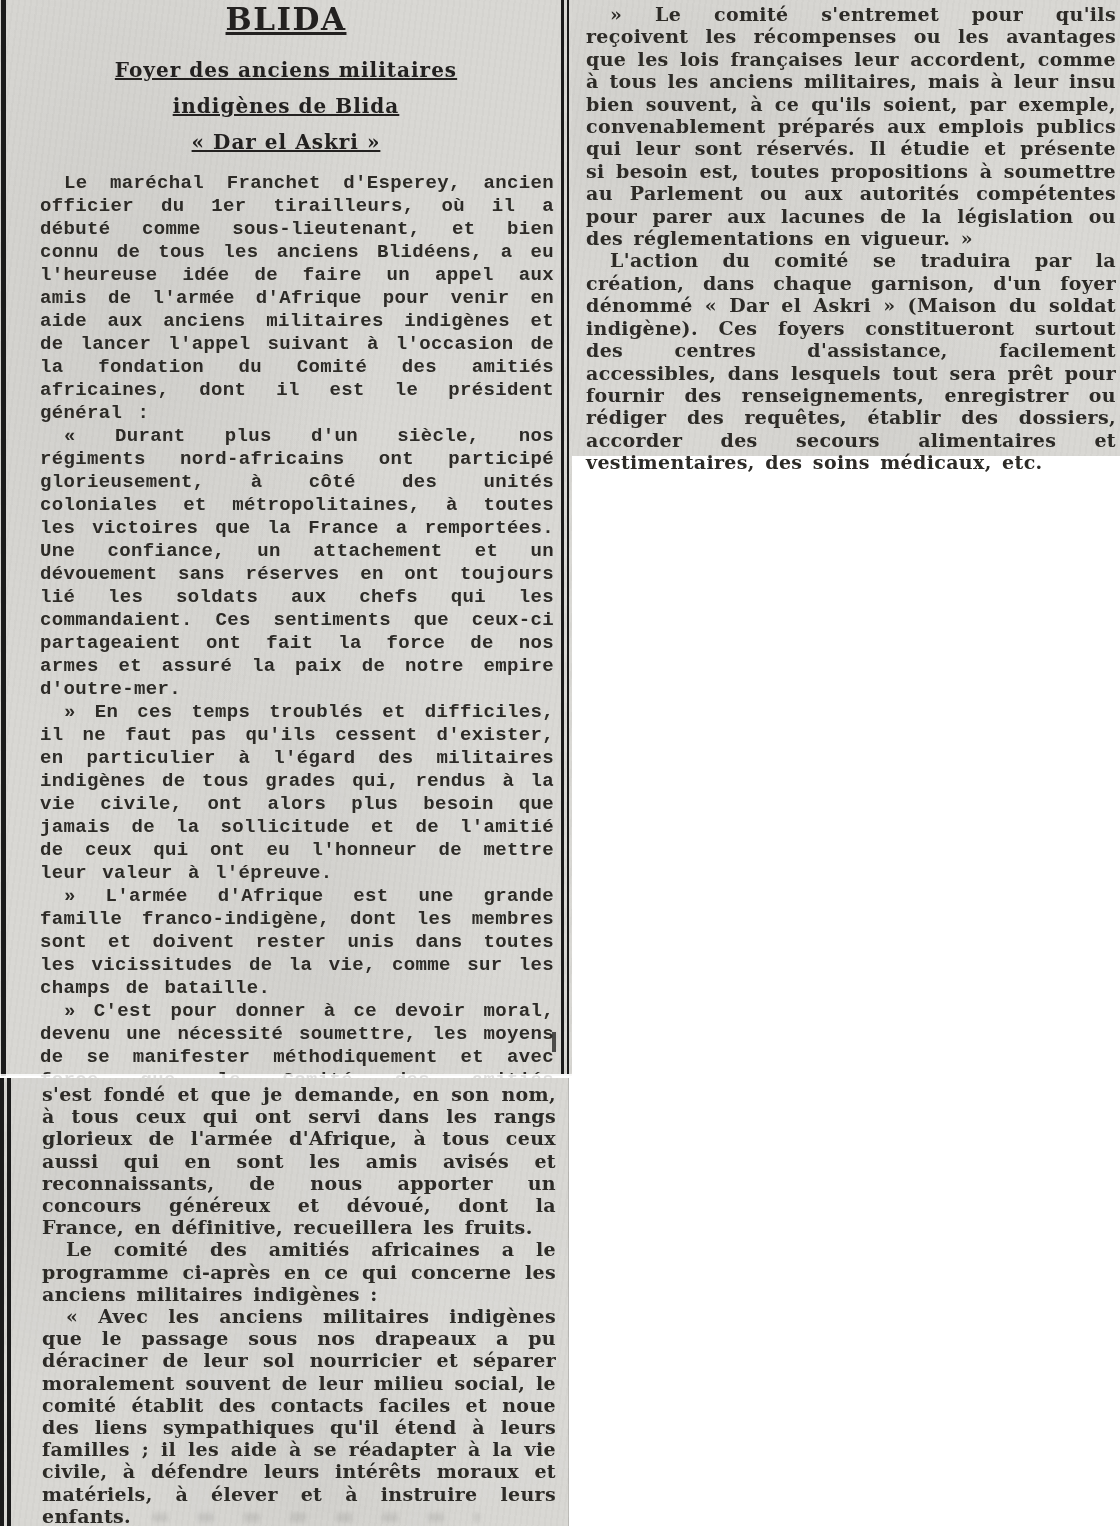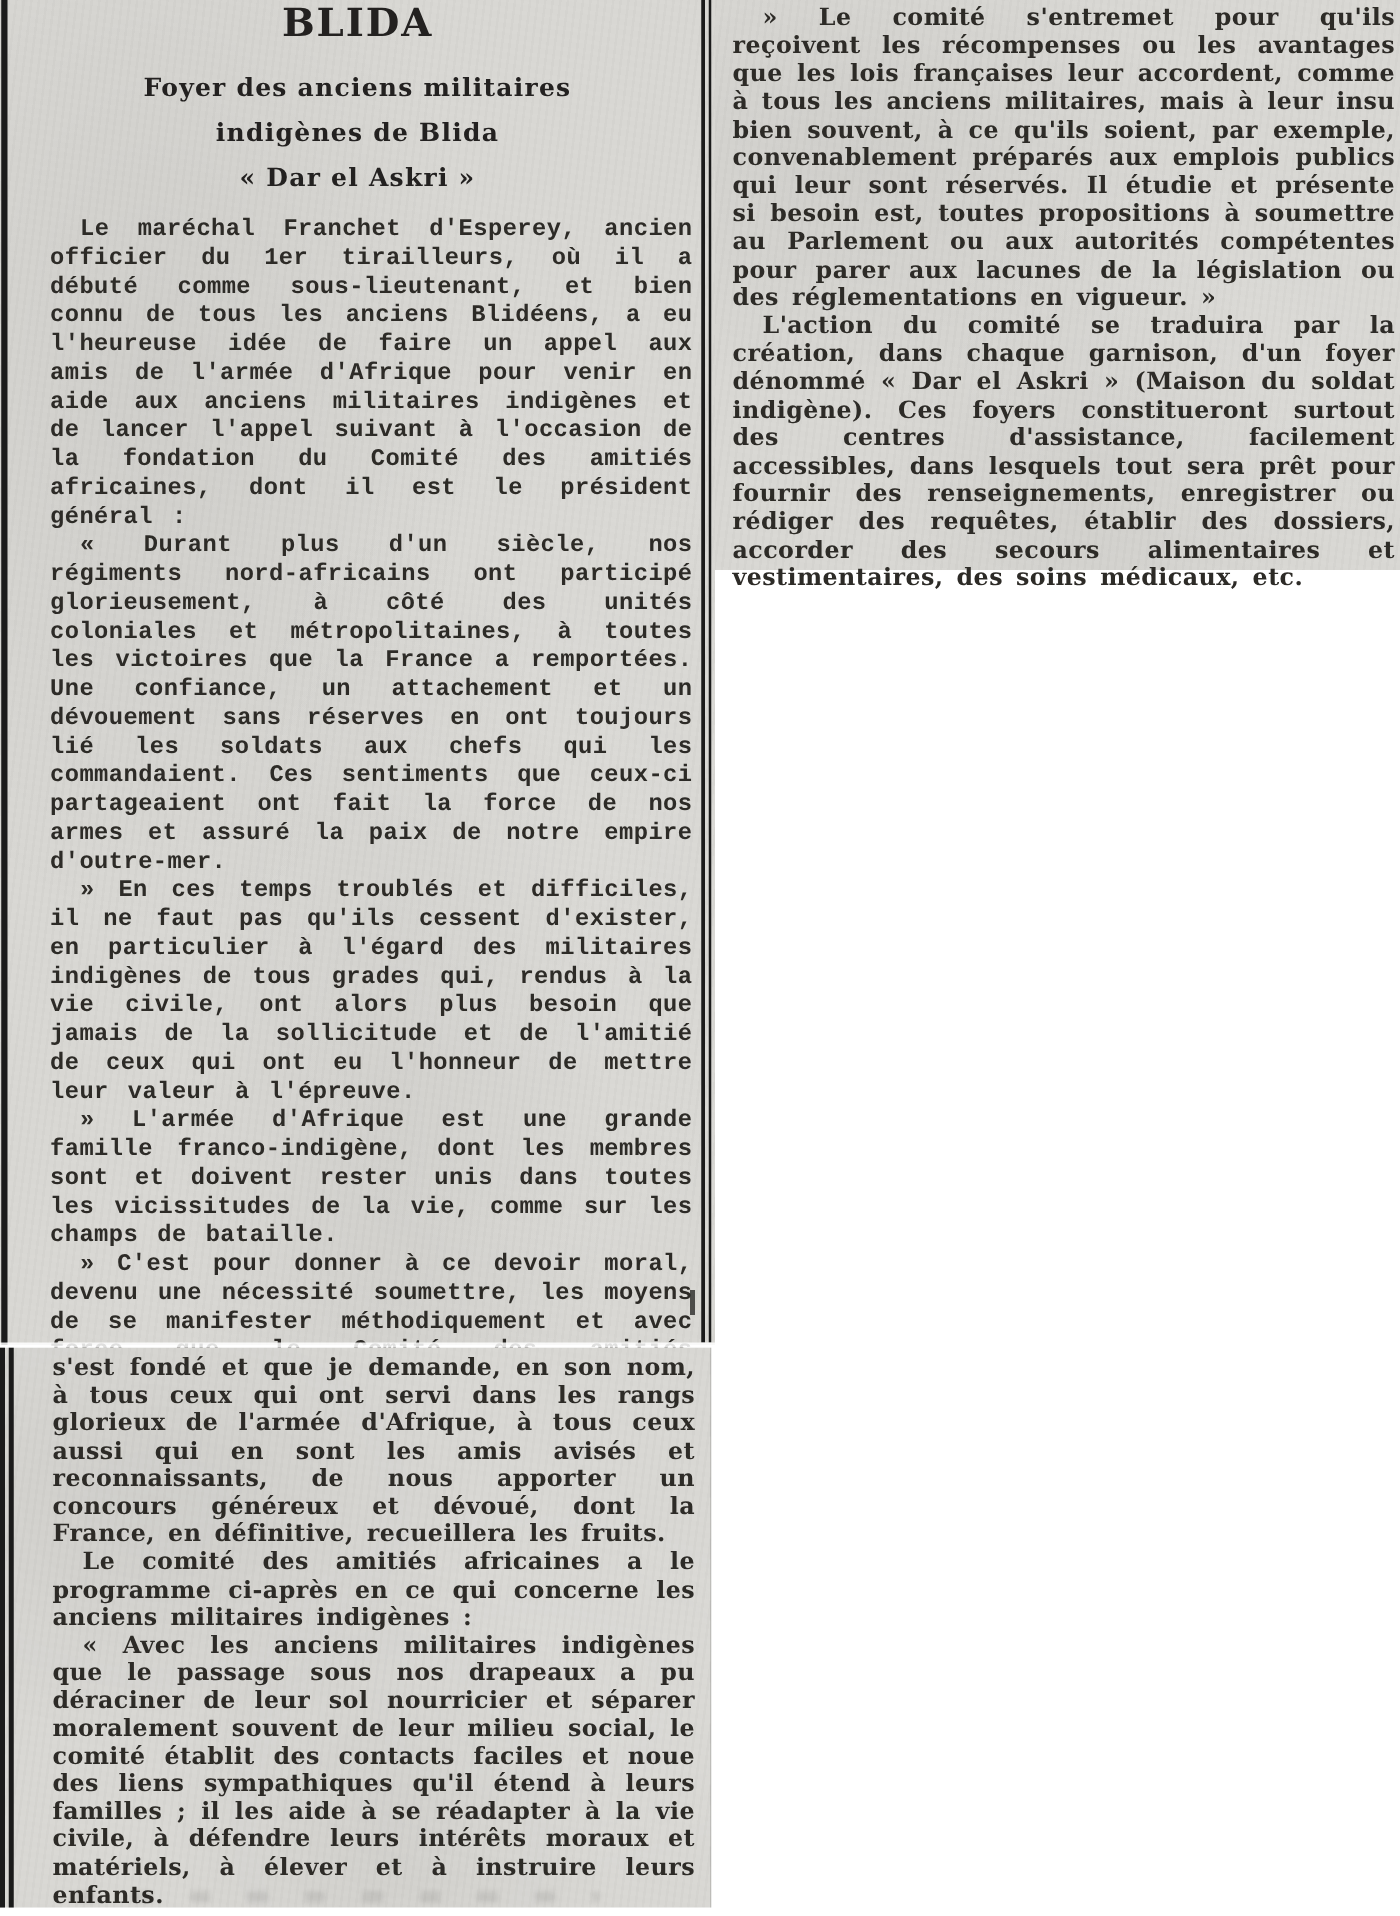--- a/index.html
+++ b/index.html
@@ -29,21 +29,21 @@
     border-right:1px solid rgba(0,0,0,0.13);
   }
   
   .rule{position:absolute;background:#1b1b1b;}
   .rule-left-top{left:1px;top:0;width:5px;height:1076px;}
   .divider-a{left:561px;top:0;width:3px;height:1074px;}
   .divider-b{left:567px;top:0;width:2px;height:1074px;}
   .rule-left-bot-a{left:0;top:1078px;width:4px;height:448px;}
   .rule-left-bot-b{left:7px;top:1078px;width:4px;height:448px;}
   
-  .head-block{margin:12px 70px 0 28px;text-align:center;}
+  .head-block{margin:12px 70px 0 28px;text-align:center;text-decoration:underline;}
   .kicker{
     margin:0;padding:0;
     font-size:31px;line-height:38px;font-weight:bold;
     letter-spacing:1.5px;color:#232120;
   }
   .headline{margin:14px 0 0 0;padding:0;font-weight:bold;color:#232120;}
   .headline .hl{display:block;font-size:20px;line-height:36px;letter-spacing:1px;}
   
   .body{
     margin:0;

